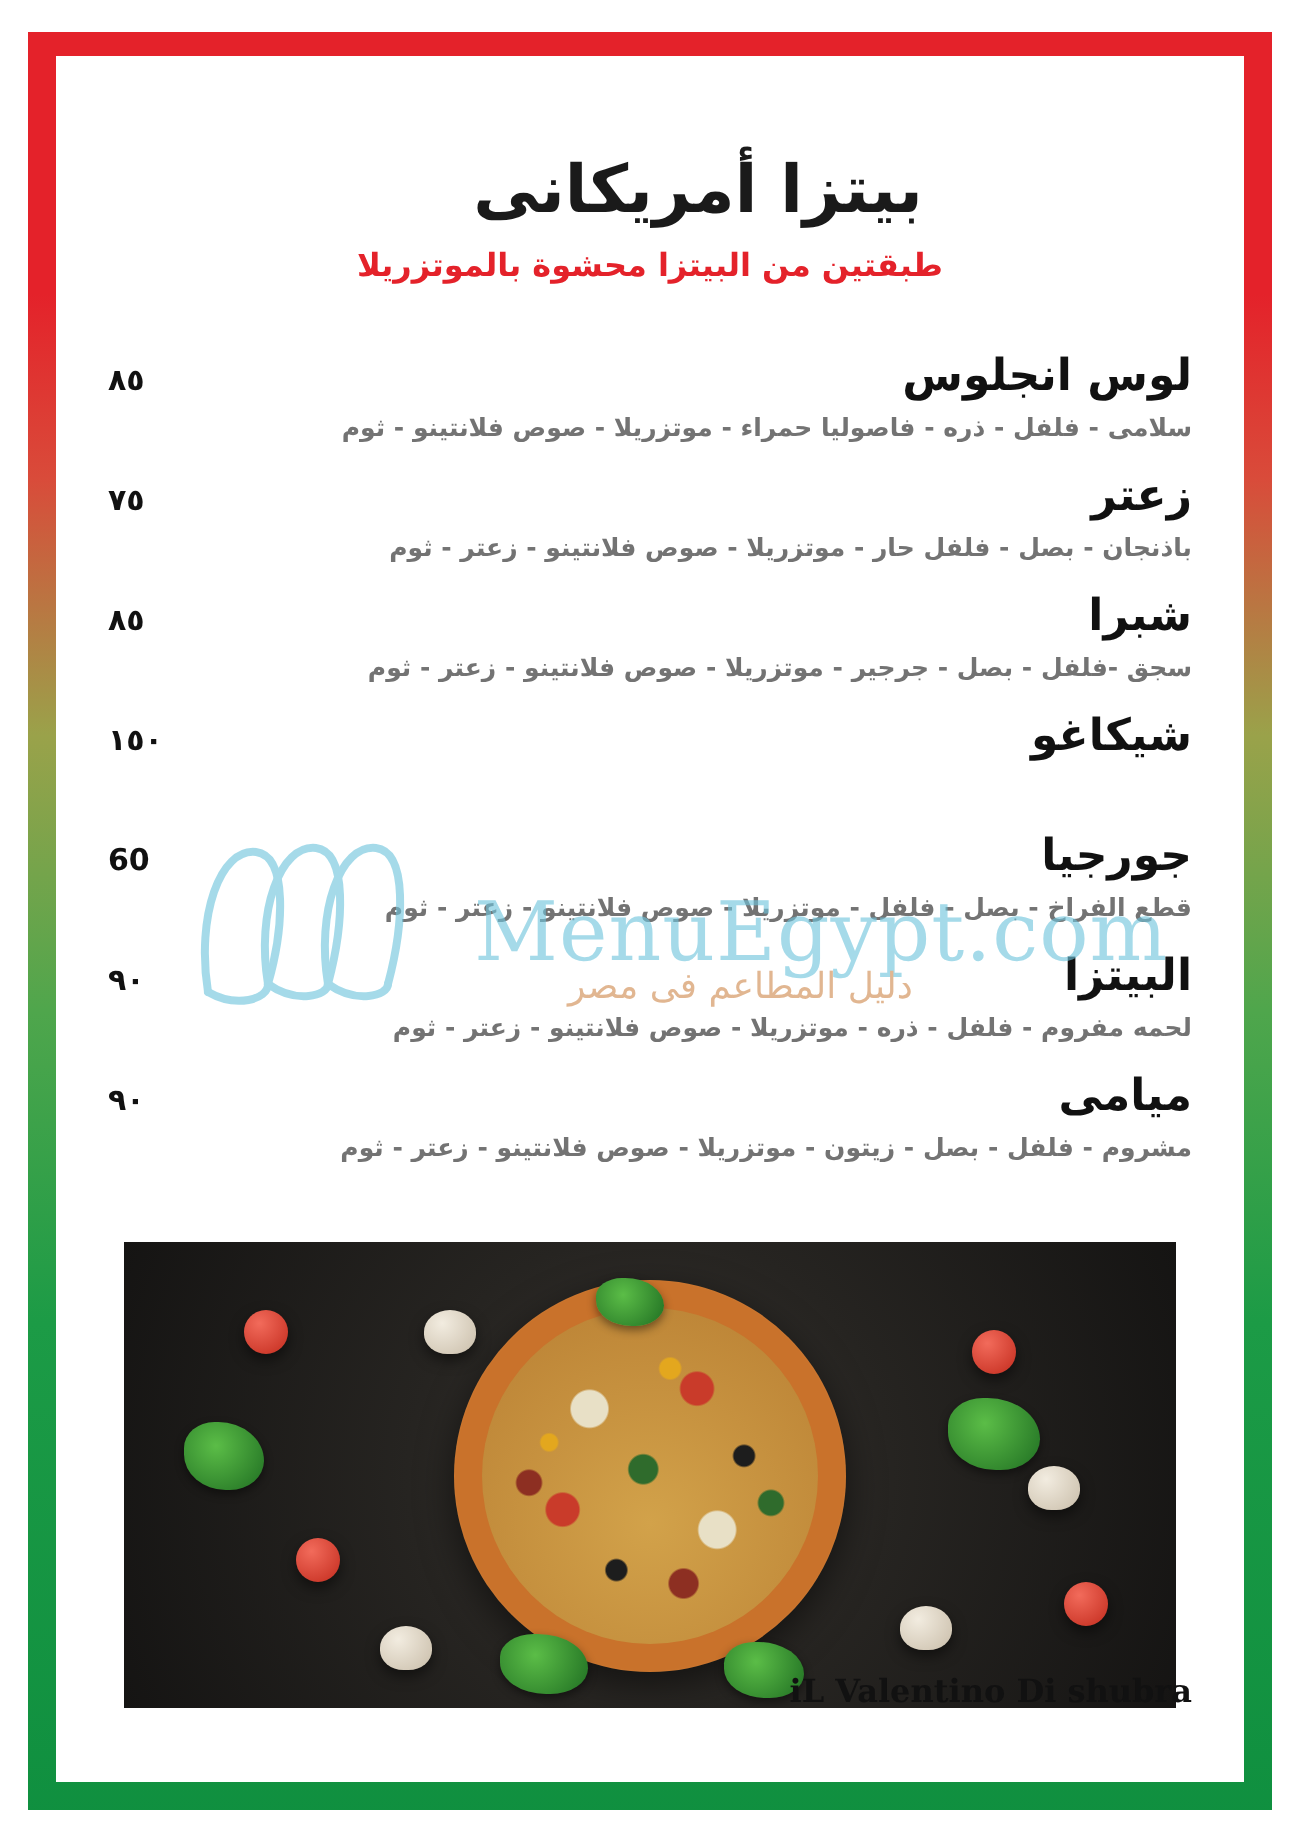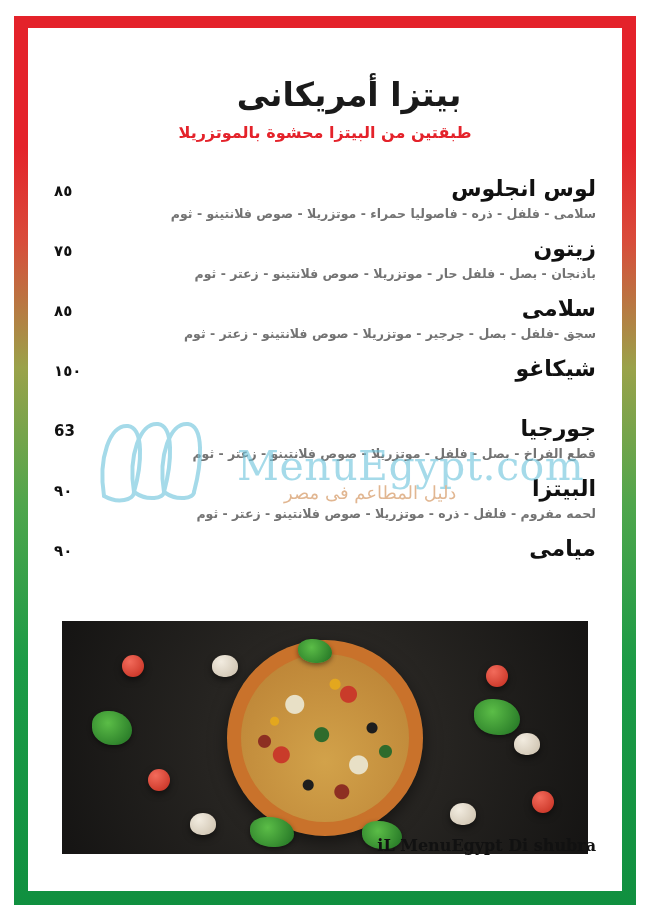--- a/index.html
+++ b/index.html
@@ -260,62 +260,63 @@
       <div class="item">
         <div class="item-head">
           <span class="item-name">لوس انجلوس</span>
           <span class="item-price">٨٥</span>
         </div>
         <div class="item-desc">سلامى - فلفل - ذره - فاصوليا حمراء - موتزريلا - صوص فلانتينو - ثوم</div>
       </div>
 
       <div class="item">
         <div class="item-head">
-          <span class="item-name">زيتون</span>
+          <span class="item-name">زعتر</span>
           <span class="item-price">٧٥</span>
         </div>
         <div class="item-desc">باذنجان - بصل - فلفل حار - موتزريلا - صوص فلانتينو - زعتر - ثوم</div>
       </div>
 
       <div class="item">
         <div class="item-head">
-          <span class="item-name">سلامى</span>
+          <span class="item-name">شبرا</span>
           <span class="item-price">٨٥</span>
         </div>
         <div class="item-desc">سجق -فلفل - بصل - جرجير - موتزريلا - صوص فلانتينو - زعتر - ثوم</div>
       </div>
 
       <div class="item">
         <div class="item-head">
           <span class="item-name">شيكاغو</span>
           <span class="item-price">١٥٠</span>
         </div>
       </div>
 
       <div class="item">
         <div class="item-head">
           <span class="item-name">جورجيا</span>
-          <span class="item-price">63</span>
+          <span class="item-price">60</span>
         </div>
         <div class="item-desc">قطع الفراخ - بصل - فلفل - موتزريلا - صوص فلانتينو - زعتر - ثوم</div>
       </div>
 
       <div class="item">
         <div class="item-head">
           <span class="item-name">البيتزا</span>
           <span class="item-price">٩٠</span>
         </div>
         <div class="item-desc">لحمه مفروم - فلفل - ذره - موتزريلا - صوص فلانتينو - زعتر - ثوم</div>
       </div>
 
       <div class="item">
         <div class="item-head">
           <span class="item-name">ميامى</span>
           <span class="item-price">٩٠</span>
         </div>
+        <div class="item-desc">مشروم - فلفل - بصل - زيتون - موتزريلا - صوص فلانتينو - زعتر - ثوم</div>
       </div>
 
     </div>
 
     <div class="photo-wrap">
       <div class="photo-bg"></div>
       <div class="pizza"></div>
       <div class="veg tomato" style="left:60px; top:34px;"></div>
       <div class="veg tomato" style="left:424px; top:44px;"></div>
       <div class="veg tomato" style="left:86px; top:148px;"></div>
@@ -324,21 +325,21 @@
       <div class="veg garlic" style="left:128px; top:192px;"></div>
       <div class="veg garlic" style="left:388px; top:182px;"></div>
       <div class="veg garlic" style="left:452px; top:112px;"></div>
       <div class="veg parsley" style="left:30px; top:90px; width:40px; height:34px;"></div>
       <div class="veg parsley" style="left:188px; top:196px; width:44px; height:30px;"></div>
       <div class="veg parsley" style="left:300px; top:200px; width:40px; height:28px;"></div>
       <div class="veg parsley" style="left:412px; top:78px; width:46px; height:36px;"></div>
       <div class="veg parsley" style="left:236px; top:18px; width:34px; height:24px;"></div>
     </div>
 
-    <div class="footer-text">iL MenuEgypt Di shubra</div>
+    <div class="footer-text">iL Valentino Di shubra</div>
 
   </div>
 
   <div class="watermark">
     <svg width="430" height="115" viewBox="0 0 430 115" style="position:absolute;left:0;top:0;">
       <g fill="none" stroke="#6fc5dd" stroke-width="4" stroke-linecap="round">
         <path d="M16 96 C 10 58, 22 24, 40 26 C 56 28, 54 64, 46 92"></path>
         <path d="M46 92 C 40 56, 52 22, 70 24 C 86 26, 84 62, 76 92"></path>
         <path d="M76 92 C 70 56, 82 22, 100 24 C 116 26, 114 62, 106 92"></path>
         <path d="M16 96 C 30 104, 46 100, 46 92"></path>

